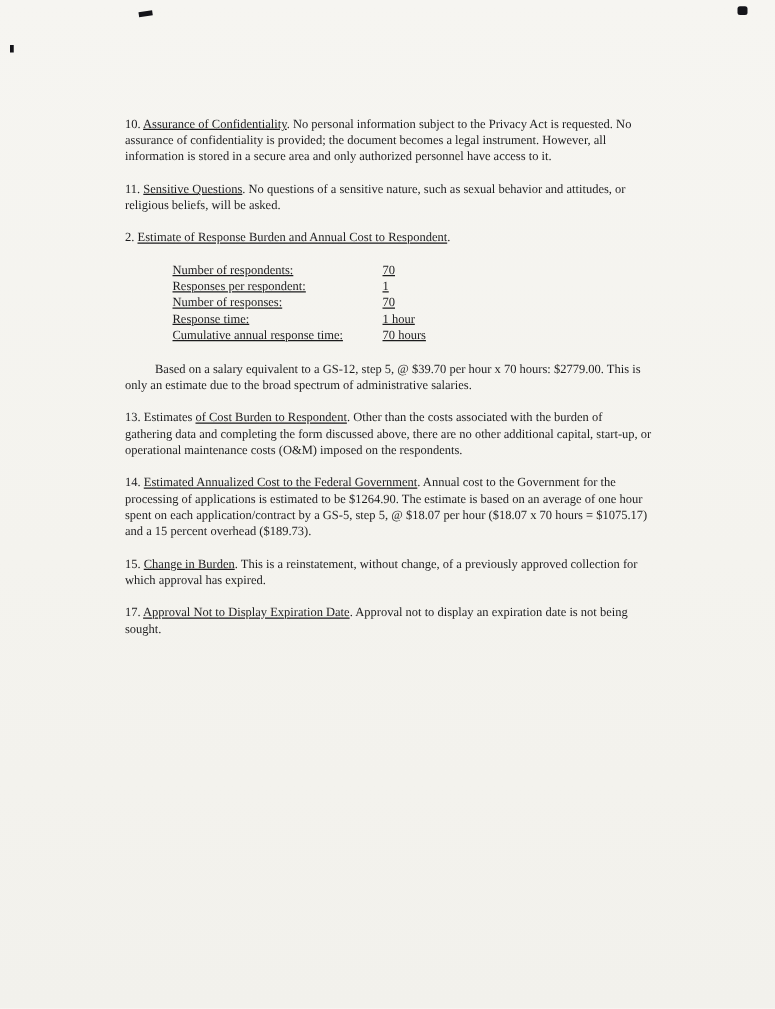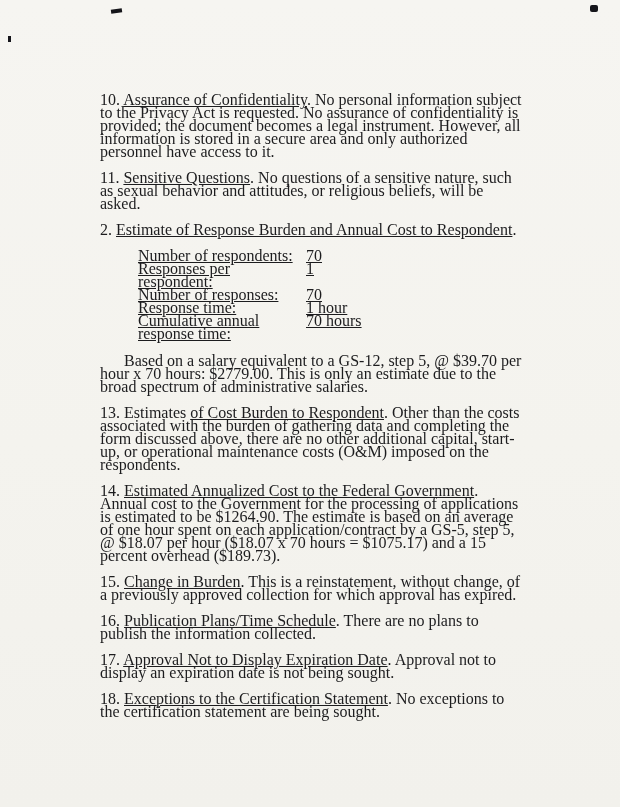--- a/index.html
+++ b/index.html
@@ -13,21 +13,21 @@
     font-family: "Liberation Serif", serif;
     color: #1c1c1e;
     overflow: hidden;
   }
 
   .content {
     position: absolute;
     left: 100px;
     top: 93px;
     width: 422px;
-    font-size: 16px;
+    font-size: 10px;
     line-height: 13px;
     text-align: left;
   }
 
   p.item { margin: 0 0 13px 0; }
 
   .u { text-decoration: underline; }
   .b { font-weight: bold; }
 
   .tbl { margin: 1px 0 14px 38px; text-decoration: underline; }
@@ -83,21 +83,19 @@
     </div>
 
     <p class="item indent"><span>Based on a salary equivalent to a GS-12, step 5, @ $39.70 per hour x 70 hours: $2779.00.  This is only an estimate due to the broad spectrum of administrative salaries.</span></p>
 
     <p class="item"><span>13.</span> <span>Estimates </span><span class="u">of Cost Burden to Respondent</span><span>.</span> <span>Other than the costs associated with the burden of gathering data and completing the form discussed above, there are no other additional capital, start-up, or operational maintenance costs (O&amp;M) imposed on the respondents.</span></p>
 
     <p class="item"><span>14.</span> <span></span><span class="u">Estimated Annualized Cost to the Federal Government</span><span>.</span> <span>Annual cost to the Government for the processing of applications is estimated to be $1264.90.  The estimate is based on an average of one hour spent on each application/contract by a GS-5, step 5, @ $18.07 per hour ($18.07 x 70 hours = $1075.17) and a 15 percent overhead ($189.73).</span></p>
 
     <p class="item"><span>15.</span> <span></span><span class="u">Change in Burden</span><span>.</span> <span>This is a reinstatement, without change, of a previously approved collection for which approval has expired.</span></p>
 
-    <p class="item"><span>16.</span> <span></span><span class="u">Publication Plans/Time Schedule</span><span>.</span> <span>There are no plans to publish the information collected.</span></p>
 
     <p class="item"><span>17.</span> <span></span><span class="u">Approval Not to Display Expiration Date</span><span>.</span> <span>Approval not to display an expiration date is not being sought.</span></p>
 
-    <p class="item"><span>18.</span> <span></span><span class="u">Exceptions to the Certification Statement</span><span>.</span> <span>No exceptions to the certification statement are being sought.</span></p>
 
 
   </div>
 </div>
 
 </body></html>

